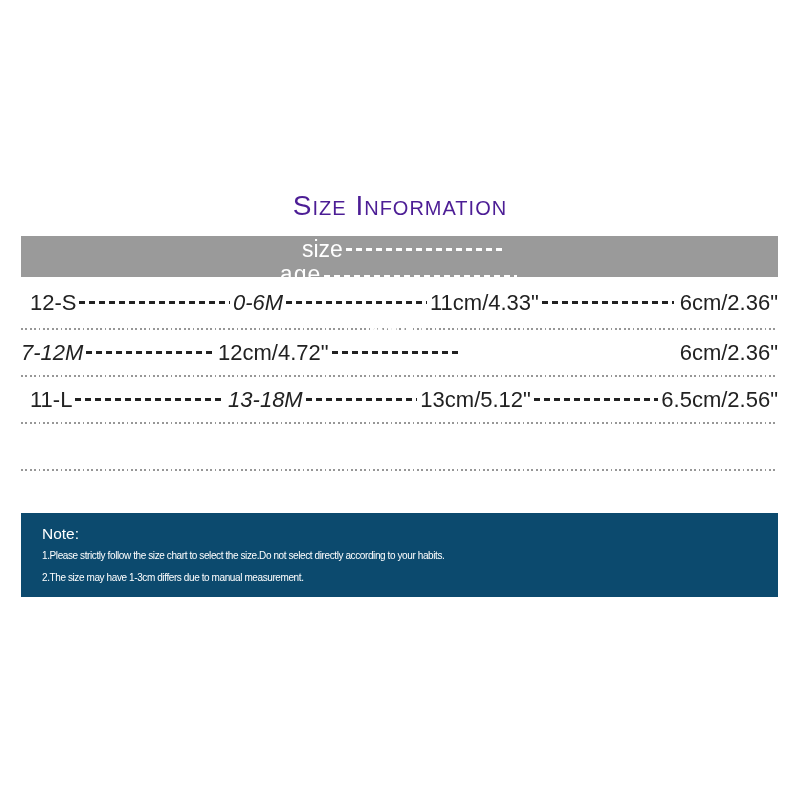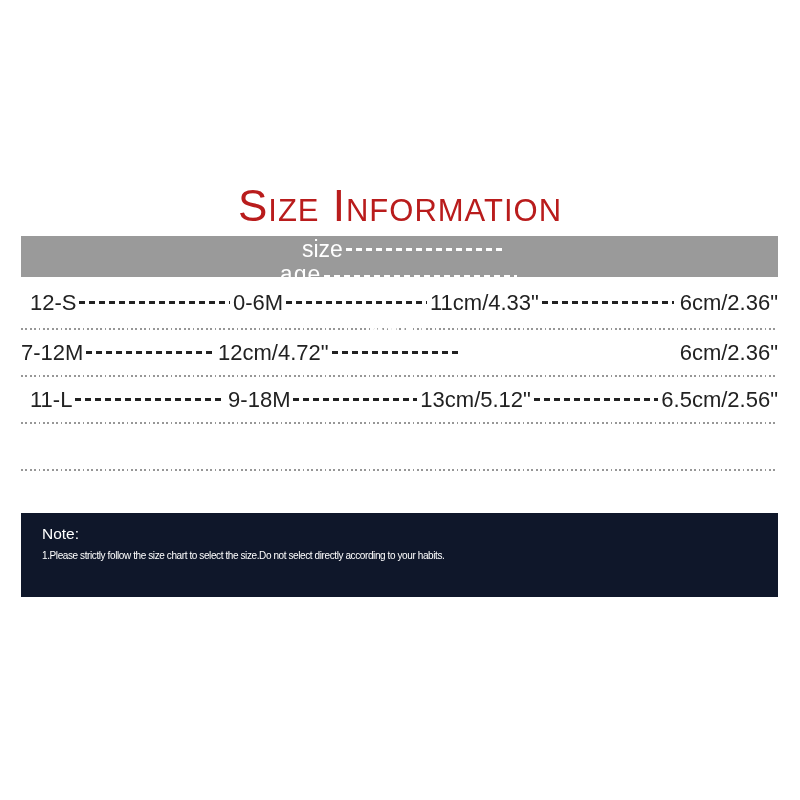--- a/index.html
+++ b/index.html
@@ -12,25 +12,25 @@
     height: 800px;
     overflow: hidden;
     font-family: "Liberation Sans", sans-serif;
     color: #1f1f1f;
   }
   .page-title {
     margin: 186px 0 0 0;
     height: 40px;
     line-height: 40px;
     text-align: center;
-    font-size: 44px;
+    font-size: 28px;
     font-weight: 500;
     font-variant: small-caps;
     letter-spacing: 1px;
-    color: #b91c1c;
+    color: #4c1d95;
   }
   
   .header-bar {
     margin: 10px 0 0 21px;
     width: 757px;
     height: 41px;
     background: #9a9a9a;
     color: #ffffff;
     display: flex;
     align-items: center;
@@ -69,37 +69,37 @@
   }
   .trow.first { height: 51px; }
   .trow.empty { height: 45px; }
   .rseg {
     display: flex;
     align-items: center;
     height: 100%;
     box-sizing: border-box;
   }
   .rseg-1 { width: 212px; padding-left: 9px; }
-  .rseg-2 { width: 197px; }
+  .rseg-2 { width: 197px; font-style: italic; }
   .rseg-3 { width: 247px; }
   .rseg-4 { flex: 1; justify-content: flex-end; }
   .cell { white-space: nowrap; }
   
   .dotted-sep {
     height: 2px;
     width: 757px;
     background: repeating-linear-gradient(90deg, #979797 0 1.8px, transparent 1.8px 4.4px);
   }
   
   .note-box {
     margin: 42px 0 0 21px;
     width: 757px;
     height: 84px;
     box-sizing: border-box;
-    background: #0f172a;
+    background: #0c4a6e;
     color: #ffffff;
     padding: 10px 18px 8px 21px;
   }
   .note-line {
     font-size: 10px;
     line-height: 22px;
     letter-spacing: -0.4px;
     white-space: nowrap;
   }
   .note-heading {
@@ -166,34 +166,35 @@
     </div>
   </div>
   <div class="dotted-sep"></div>
 
   <div class="trow">
     <div class="rseg rseg-1">
       <span class="cell">11-L</span>
       <span class="leader"></span>
     </div>
     <div class="rseg rseg-2">
-      <span class="cell">9-18M</span>
+      <span class="cell">13-18M</span>
       <span class="leader"></span>
     </div>
     <div class="rseg rseg-3">
       <span class="cell">13cm/5.12"</span>
       <span class="leader"></span>
     </div>
     <div class="rseg rseg-4">
       <span class="cell">6.5cm/2.56"</span>
     </div>
   </div>
   <div class="dotted-sep"></div>
 
   <div class="trow empty"></div>
   <div class="dotted-sep"></div>
 
 </div>
 
 <div class="note-box">
   <div class="note-line note-heading">Note:</div>
   <div class="note-line">1.Please strictly follow the size chart to select the size.Do not select directly according to your habits.</div>
+  <div class="note-line">2.The size may have 1-3cm differs due to manual measurement.</div>
 </div>
 
 </body></html>

